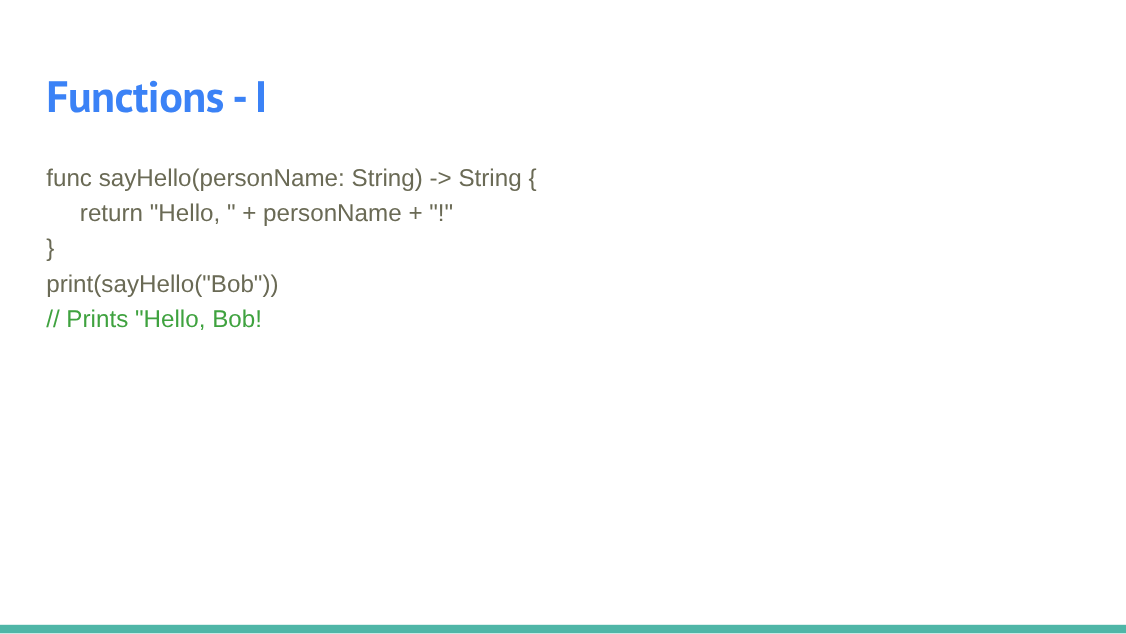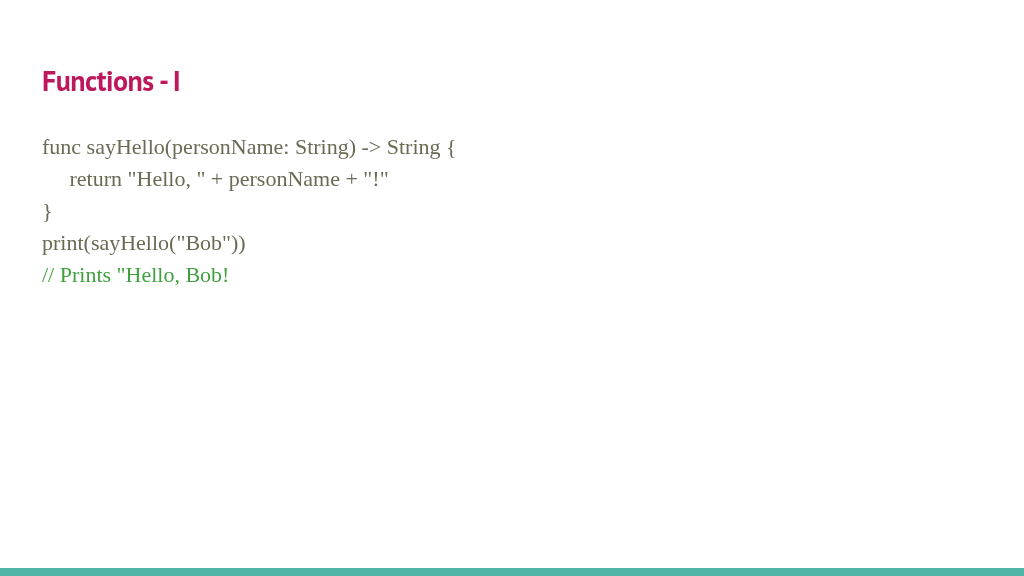--- a/index.html
+++ b/index.html
@@ -8,29 +8,29 @@
       height: 576px;
       background: #ffffff;
       position: relative;
       font-family: -apple-system, "Segoe UI", Arial, sans-serif;
       overflow: hidden;
     }
     .slide {
       padding: 62px 42px 0 42px;
     }
     .title {
-      font-size: 28px;
+      font-size: 40px;
       font-weight: 700;
-      color: #be185d;
+      color: #3b82f6;
       letter-spacing: -0.5px;
       margin-bottom: 32px;
       font-family: "PT Sans", "Trebuchet MS", Arial, sans-serif;
     }
     .code {
-      font-family: Liberation Serif, serif;
+      font-family: Liberation Sans, sans-serif;
       font-size: 22px;
       line-height: 1.45;
       color: #6a6a55;
       white-space: pre;
       margin-bottom: 28px;
     }
     .code .comment { color: #3fa23f; }
     .note {
       font-size: 21px;
       font-weight: 700;

